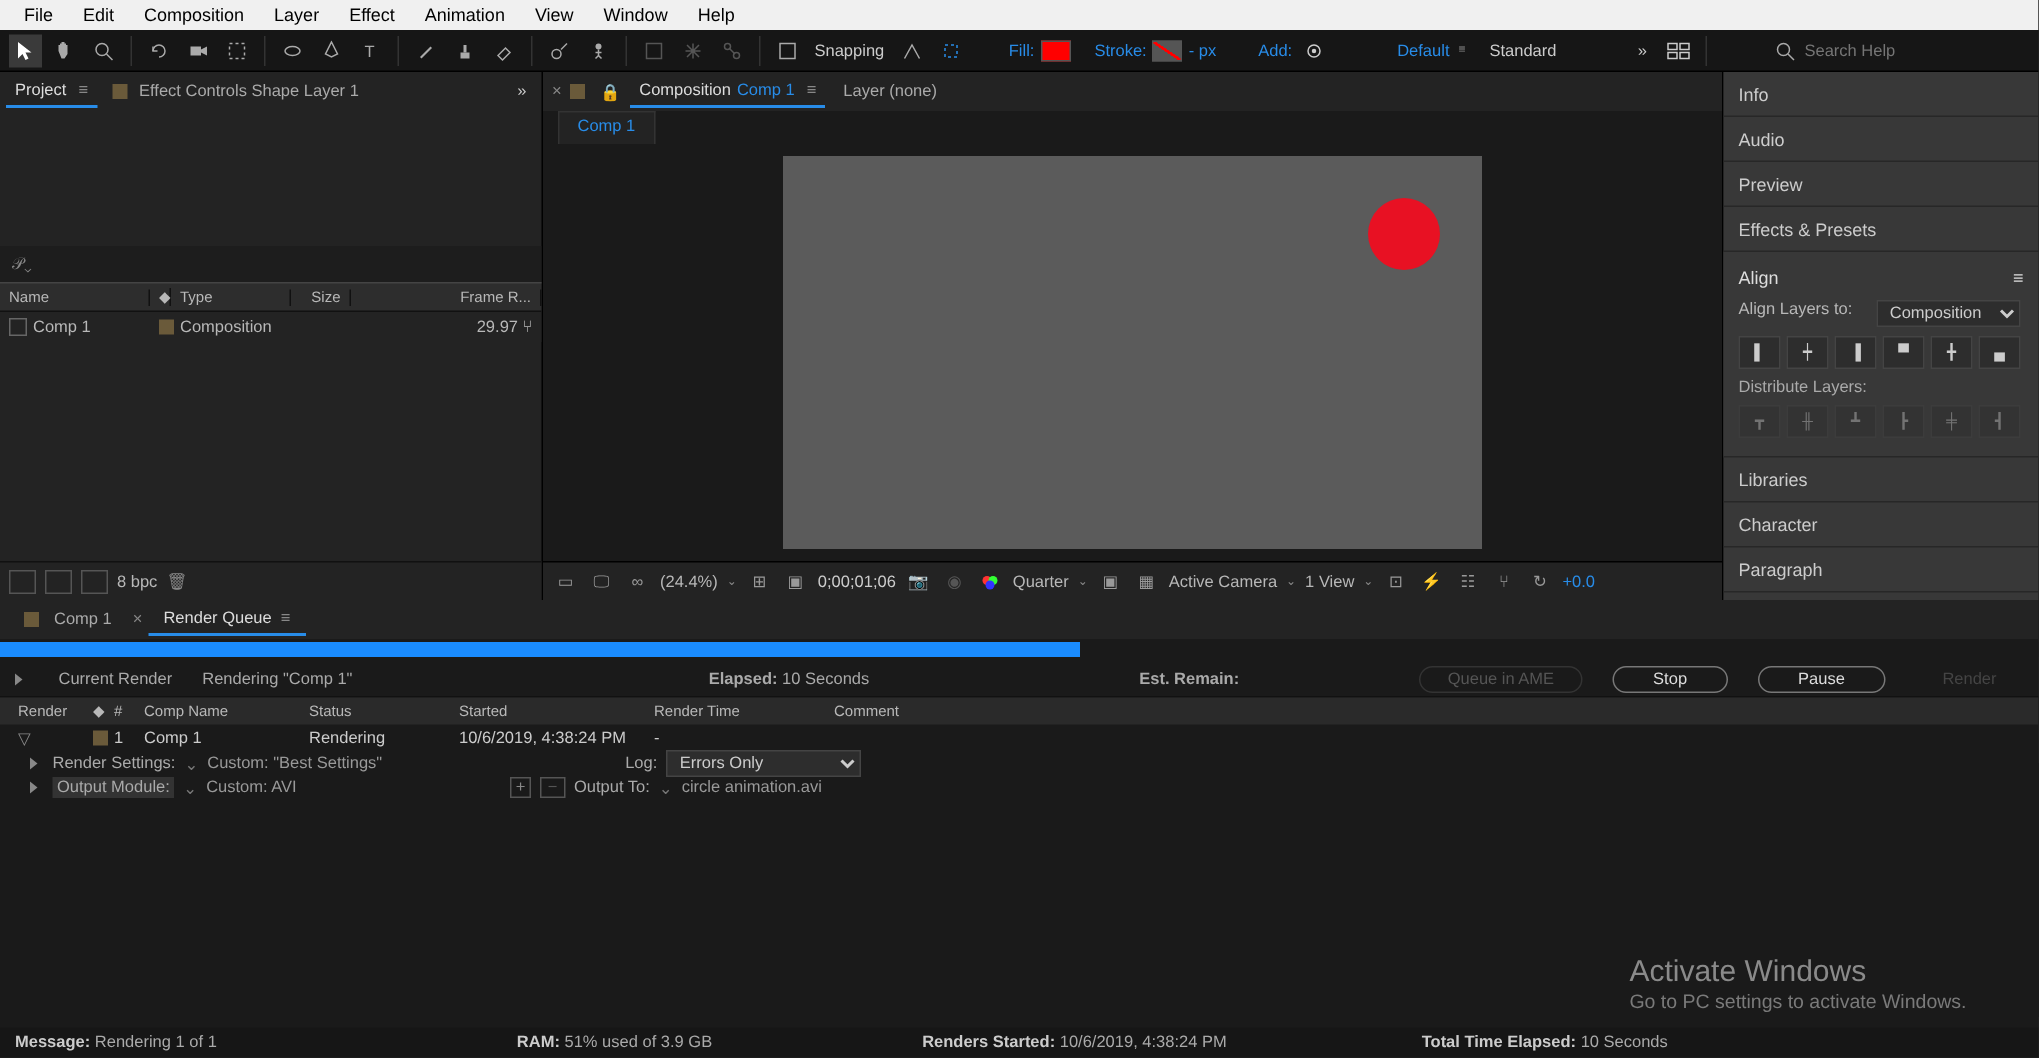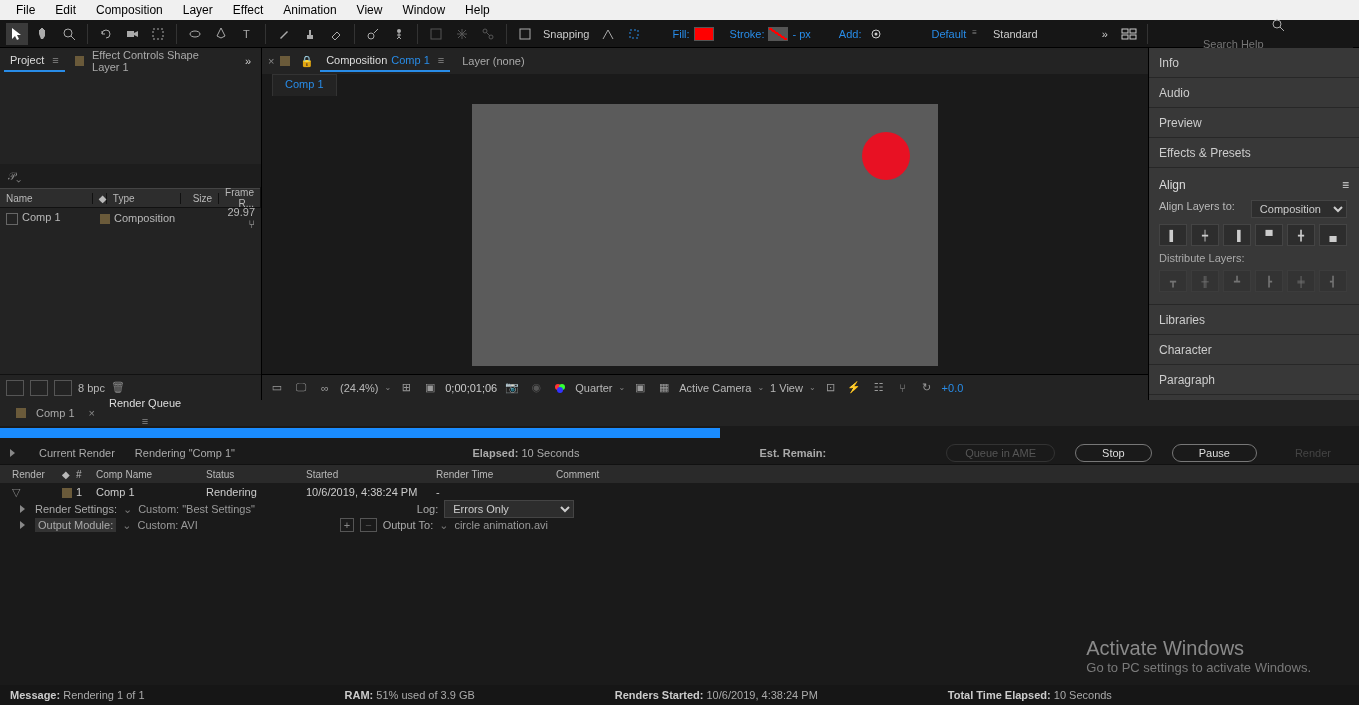--- a/index.html
+++ b/index.html
@@ -10,24 +10,24 @@
 .tool { width:22px; height:22px; display:flex; align-items:center; justify-content:center; cursor:pointer; color:#999; }
 .tool.active { background:#3a3a3a; color:#288ce8; }
 .tbsep { width:1px; height:20px; background:#333; margin:0 3px; }
 .toolbar .lbl { color:#288ce8; font-size:11px; margin:0 3px; }
 .toolbar .bluelbl { color:#288ce8; }
 .fillswatch { width:20px; height:14px; background:#ff0000; border:1px solid #555; }
 .strokeswatch { width:20px; height:14px; background:#555; border:1px solid #555; position:relative; }
 .strokeswatch::after { content:""; position:absolute; inset:0; background:linear-gradient(to top right, transparent 45%, red 45%, red 55%, transparent 55%); }
 .ws { color:#288ce8; padding:0 6px; display:flex; gap:6px; }
 .chev { font-size:8px; color:#888; }
-.search { margin-left:auto; display:flex; align-items:center; gap:6px;flex-direction:column; }
+.search { margin-left:auto; display:flex; align-items:center; gap:6px; }
 .search input { background:#161616; border:none; color:#aaa; font-size:11px; width:150px; outline:none; }
 .midrow { display:flex; height:352px; }
-.projectcol { width:262px; background:#000000; display:flex; flex-direction:column; border-right:1px solid #000; }
+.projectcol { width:362px; background:#000000; display:flex; flex-direction:column; border-right:1px solid #000; }
 .paneltabs { display:flex; align-items:center; height:26px; background:#232323; padding:0 4px; gap:4px; }
 .ptab { padding:4px 6px; color:#aaa; display:flex; align-items:center; gap:4px; font-size:11px; }
 .ptab.active { border-bottom:2px solid #288ce8; color:#ddd; }
 .ptab .menu3 { color:#888; margin-left:4px; }
 .dbl-arrow { margin-left:auto; color:#ccc; padding:0 6px; }
 .projbody { flex:1; background:#232323; display:flex; flex-direction:column; }
 .searchrow { height:24px; display:flex; align-items:center; padding:0 8px; background:#1d1d1d; margin-top:90px;}
 .projhdr { display:flex; height:20px; align-items:center; background:#2d2d2d; border-top:1px solid #444; border-bottom:1px solid #111; font-size:10px;justify-content:flex-end; }
 .projhdr > div { padding:0 6px; border-right:1px solid #111; }
 .projrow { display:flex; height:20px; align-items:center; background:#232323; font-size:11px; }
@@ -46,21 +46,21 @@
 .rpanel { width:210px; background:#383838; display:flex; flex-direction:column; }
 .rp-item { height:30px; display:flex; align-items:center; padding:0 10px; border-bottom:1px solid #272727; cursor:pointer; font-size:12px; color:#ccc;}
 .rp-align { background:#383838; padding:6px 10px; border-bottom:1px solid #272727;}
 .rp-align-hdr { display:flex; justify-content:space-between; align-items:center; height:22px; font-size:12px; color:#ddd;}
 .alignrow { display:flex; gap:4px; margin:6px 0; }
 .alnbtn { width:28px; height:22px; background:#2d2d2d; border:1px solid #444; display:flex; align-items:center; justify-content:center; color:#ccc; font-size:10px;}
 .alselect { background:#2d2d2d; border:1px solid #444; color:#ccc; padding:1px 4px; font-size:11px; width:96px;}
 .bottom { position:absolute; top:400px; left:0; right:0; bottom:0; background:#1a1a1a; display:flex; flex-direction:column; }
 .bt-tabs { height:26px; display:flex; align-items:center; background:#232323; padding:0 6px; gap:4px; }
 .bt-tab { padding:4px 10px; color:#aaa; font-size:11px; display:flex; gap:6px; align-items:center;}
-.bt-tab.active { border-bottom:2px solid #288ce8; color:#ddd;flex-direction:column; }
+.bt-tab.active { border-bottom:2px solid #288ce8; color:#ddd; }
 .prog-outer { height:10px; background:#1a1a1a; position:relative; margin:2px 0 4px 0;}
 .prog-inner { height:100%; background:#1a8cff; width:53%; }
 .timelabels { display:flex; justify-content:space-between; padding:0 14px 4px 14px; font-size:10px; color:#888;}
 .crrow { display:flex; align-items:center; padding:2px 10px; font-size:11px; color:#aaa; gap:20px; border-bottom:1px solid #111;}
 .crrow .disbtn { color:#555; border:1px solid #333; border-radius:10px; padding:2px 18px; font-size:11px;}
 .crrow .btn { color:#ddd; border:1px solid #777; border-radius:10px; padding:2px 26px; font-size:11px; cursor:pointer;}
 .rqhdr { display:flex; height:18px; align-items:center; background:#2a2a2a; font-size:10px; padding:0 6px; gap:0; }
 .rqhdr > div { padding:0 6px; }
 .rqrow { display:flex; height:18px; align-items:center; font-size:11px; padding:0 6px; color:#ccc;}
 .rqrow > div { padding:0 6px; }

